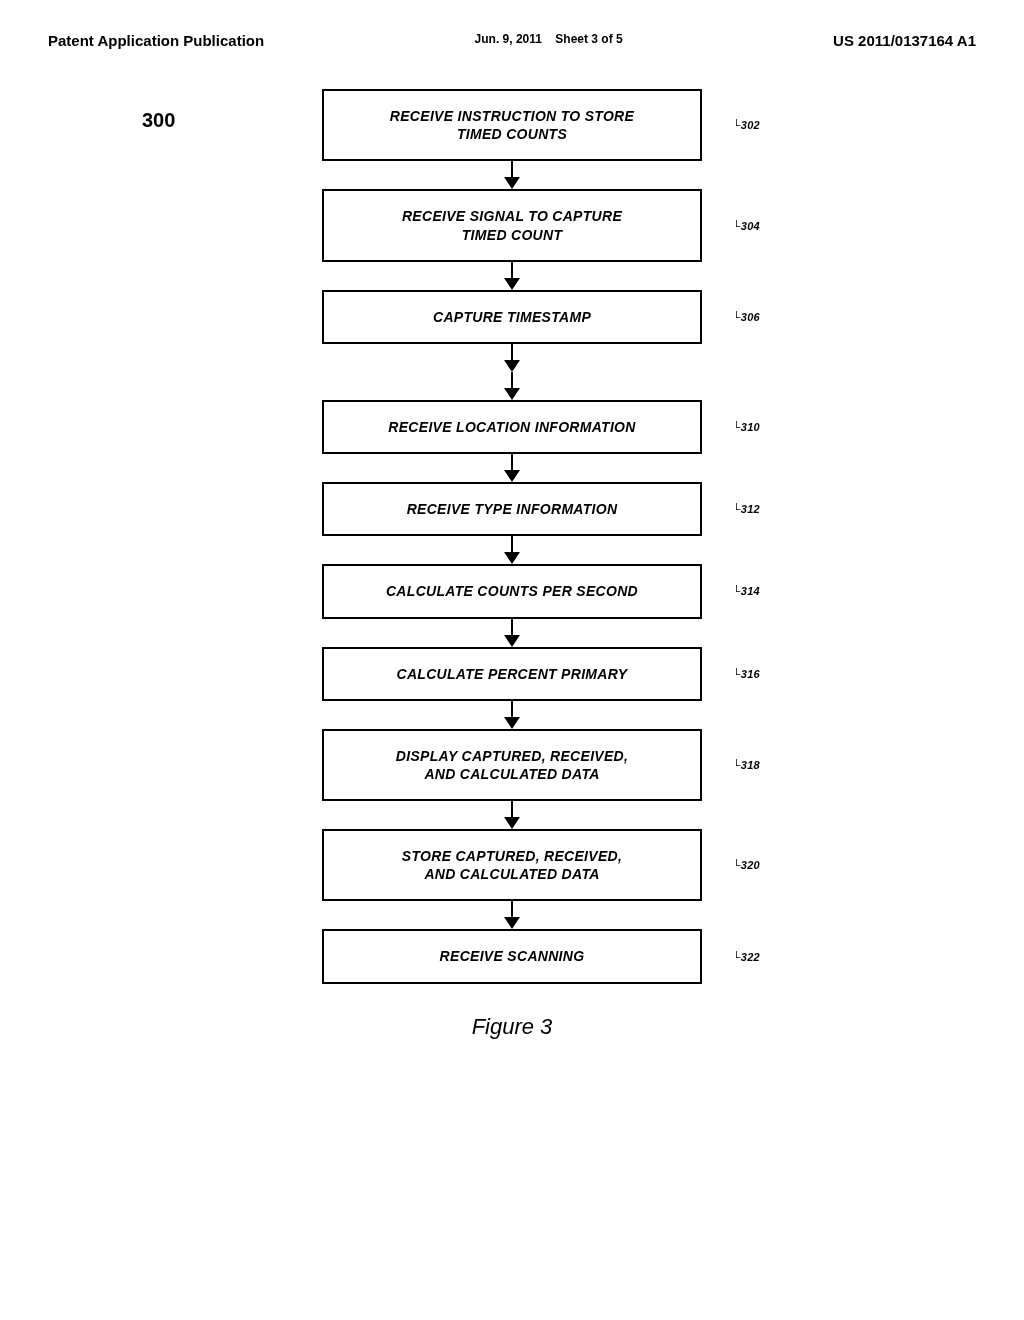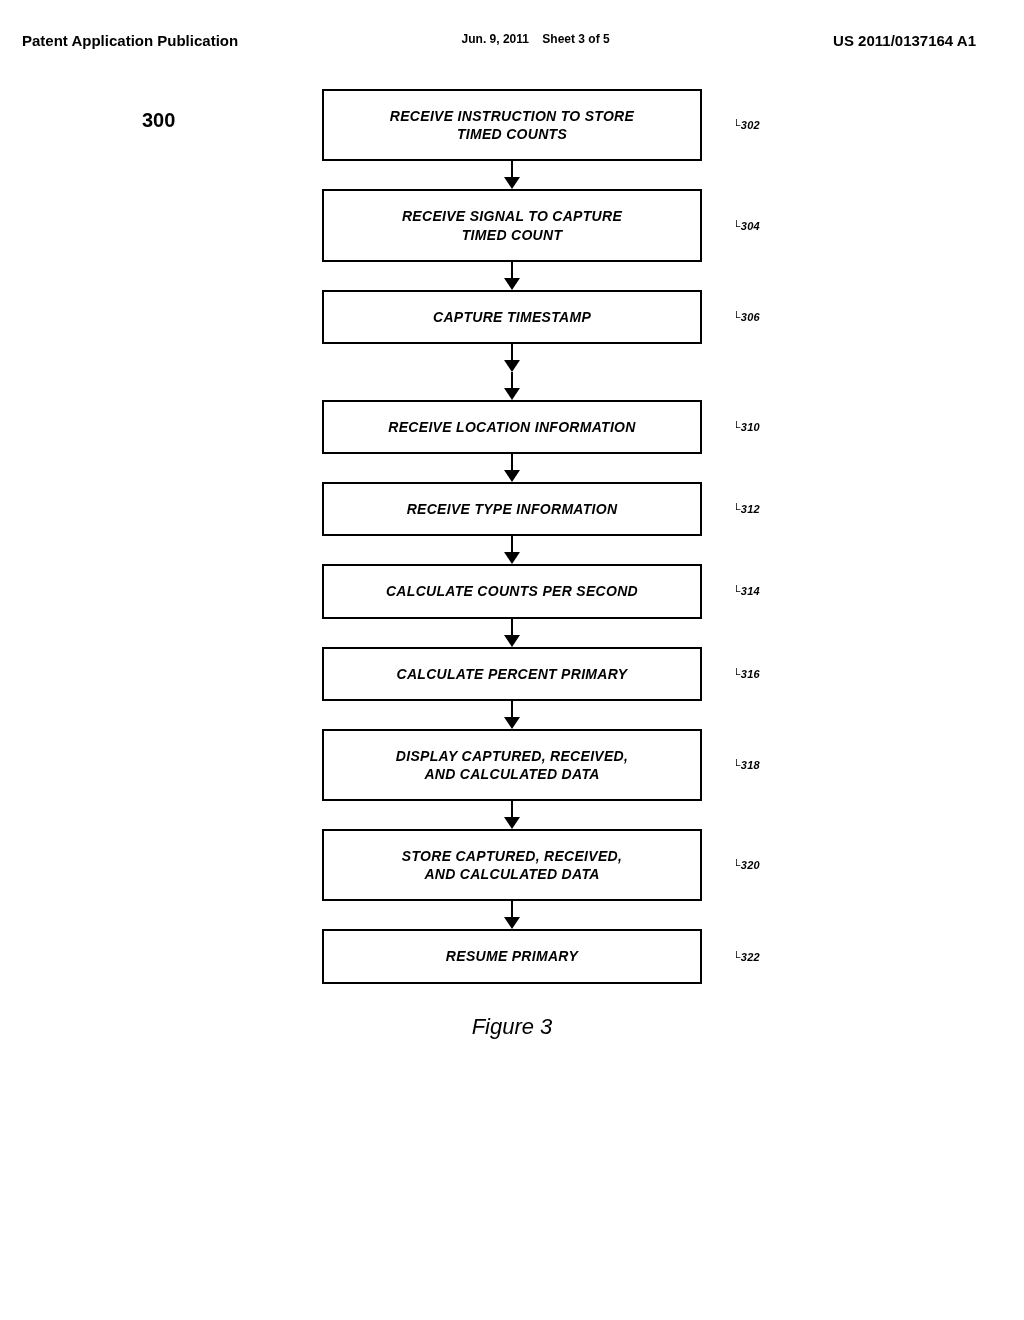--- a/index.html
+++ b/index.html
@@ -9,21 +9,21 @@
       background: #fff;
       font-family: Arial, sans-serif;
       position: relative;
       overflow: hidden;
     }
 
     .header {
       display: flex;
       justify-content: space-between;
       align-items: flex-start;
-      padding: 32px 48px 0 22px;
+      padding: 32px 48px 0 48px;
     }
 
     .header-left {
       font-size: 15px;
       font-weight: bold;
       color: #000;
     }
 
     .header-center {
       font-size: 12px;
@@ -213,20 +213,20 @@
     <div class="flow-step">
       <span>STORE CAPTURED, RECEIVED,<br>AND CALCULATED DATA</span>
       <span class="step-number-bracket">└320</span>
     </div>
     <div class="arrow-container">
       <div class="arrow-line"></div>
       <div class="arrow"></div>
     </div>
 
     <div class="flow-step">
-      <span>RESUME PRIMARY</span>
+      <span>RECEIVE SCANNING</span>
       <span class="step-number-bracket">└322</span>
     </div>
 
   </div>
 
   <div class="figure-caption">Figure 3</div>
 </div>
 
 </body></html>

